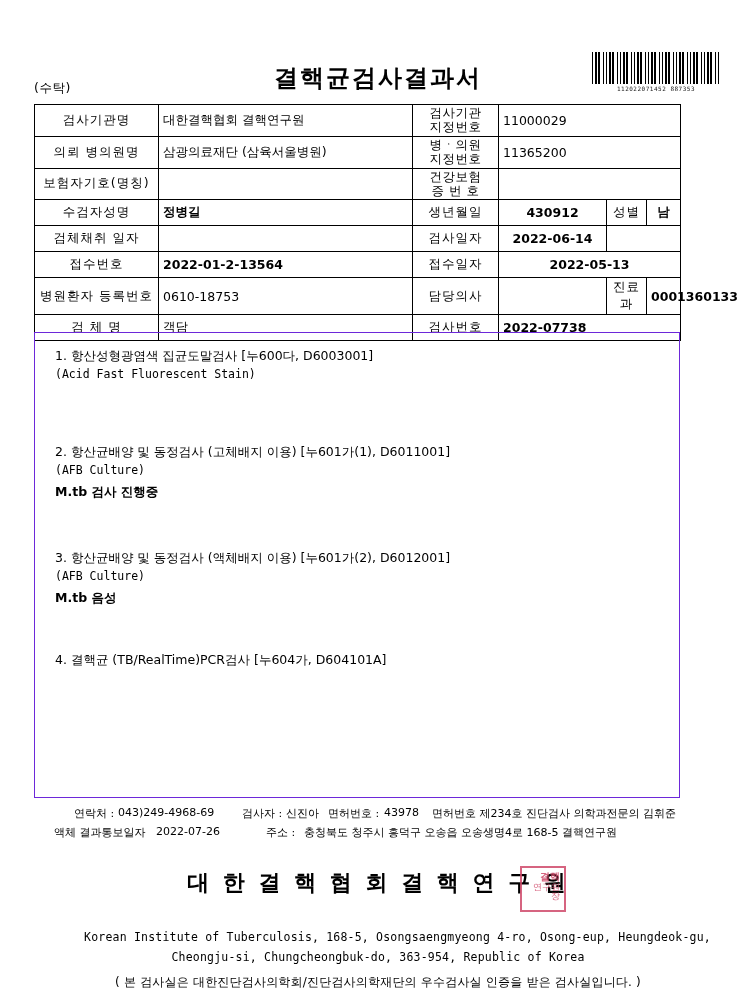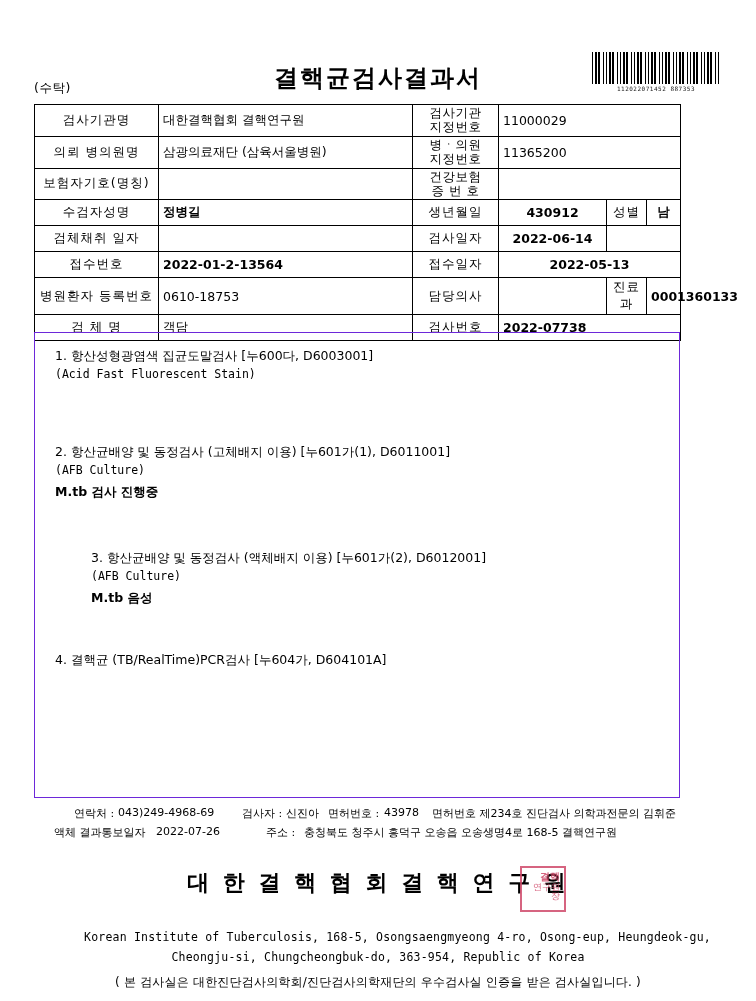--- a/index.html
+++ b/index.html
@@ -268,21 +268,21 @@
     <div class="item" style="left:20px; top:14px;">
       <div class="l1">1.  항산성형광염색  집균도말검사 [누600다, D6003001]</div>
       <div class="l2">(Acid Fast Fluorescent Stain)</div>
       <div class="res"></div>
     </div>
     <div class="item" style="left:20px; top:110px;">
       <div class="l1">2.  항산균배양 및 동정검사 (고체배지 이용) [누601가(1), D6011001]</div>
       <div class="l2">(AFB Culture)</div>
       <div class="res">M.tb 검사 진행중</div>
     </div>
-    <div class="item" style="left:20px; top:216px;margin-left:36px;">
+    <div class="item" style="left:20px; top:216px;">
       <div class="l1">3.  항산균배양 및 동정검사 (액체배지 이용) [누601가(2), D6012001]</div>
       <div class="l2">(AFB Culture)</div>
       <div class="res">M.tb 음성</div>
     </div>
     <div class="item" style="left:20px; top:318px;">
       <div class="l1">4.  결핵균 (TB/RealTime)PCR검사    [누604가, D604101A]</div>
     </div>
   </div>
 
   <div class="footer">

